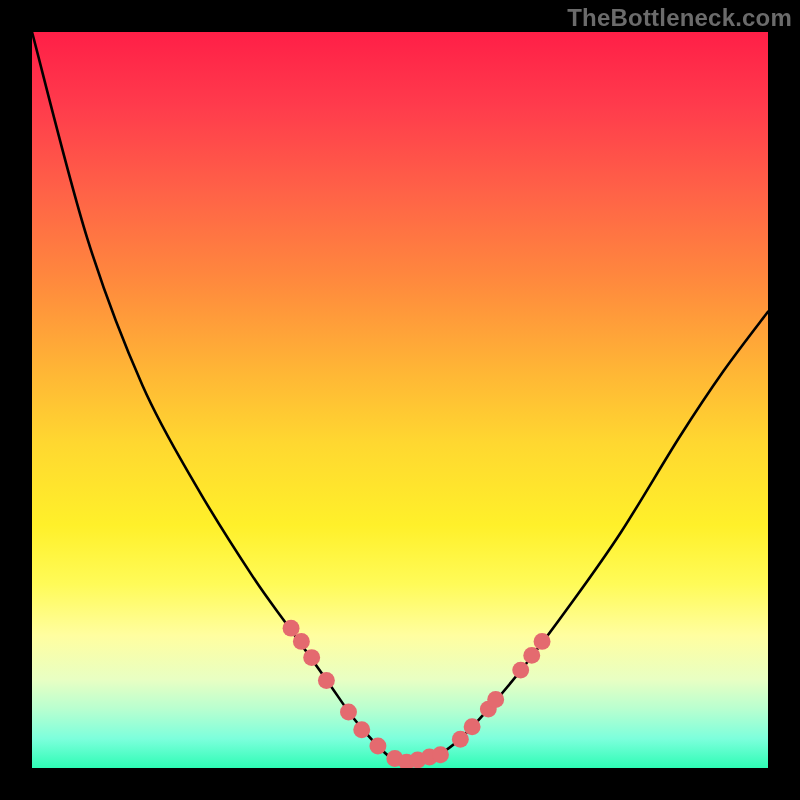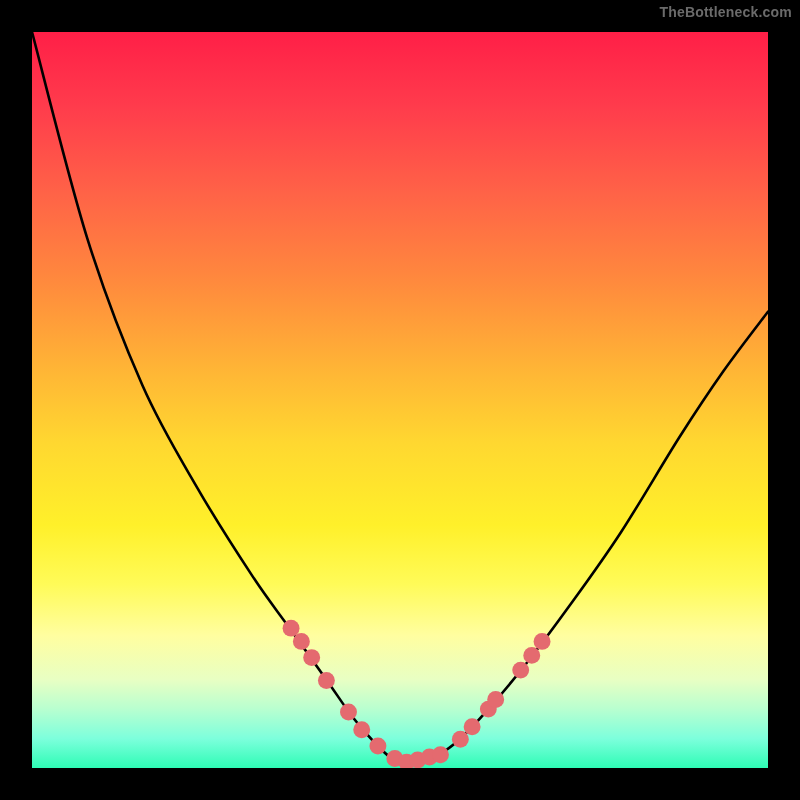--- a/index.html
+++ b/index.html
@@ -43,21 +43,21 @@
     left: 0;
     top: 0;
     width: 736px;
     height: 736px;
   }
   .watermark {
     position: absolute;
     top: 4px;
     right: 8px;
     color: #6b6b6b;
-    font-size: 14px;
+    font-size: 24px;
     font-weight: 600;
     letter-spacing: 0.2px;
     user-select: none;
   }
 </style>
 </head>
 <body>
 
 <div class="outer">
   <div class="plot">

